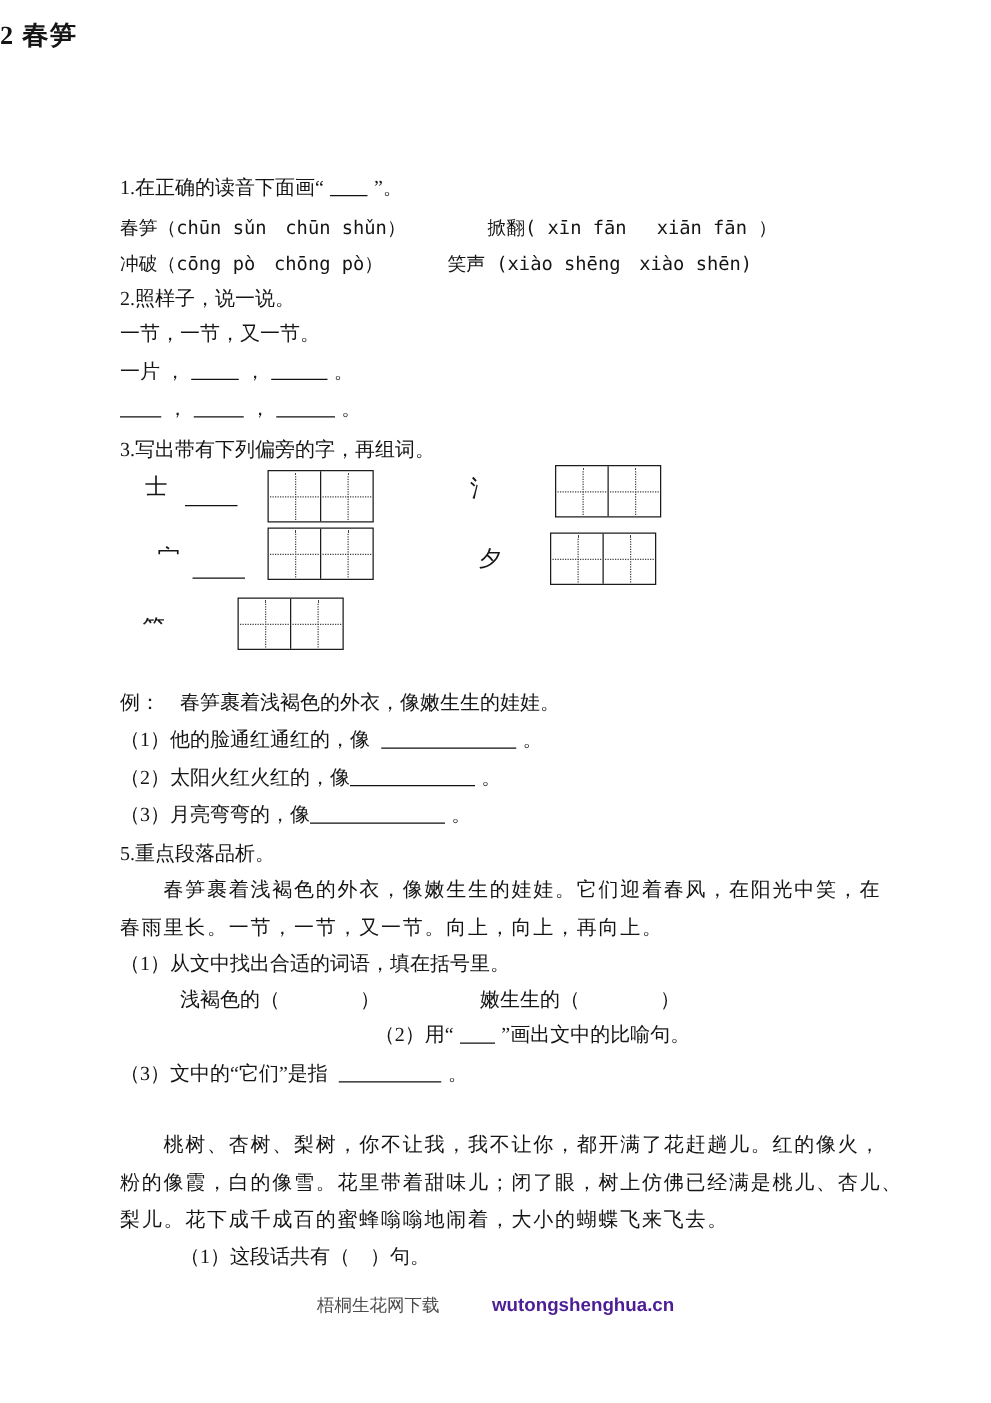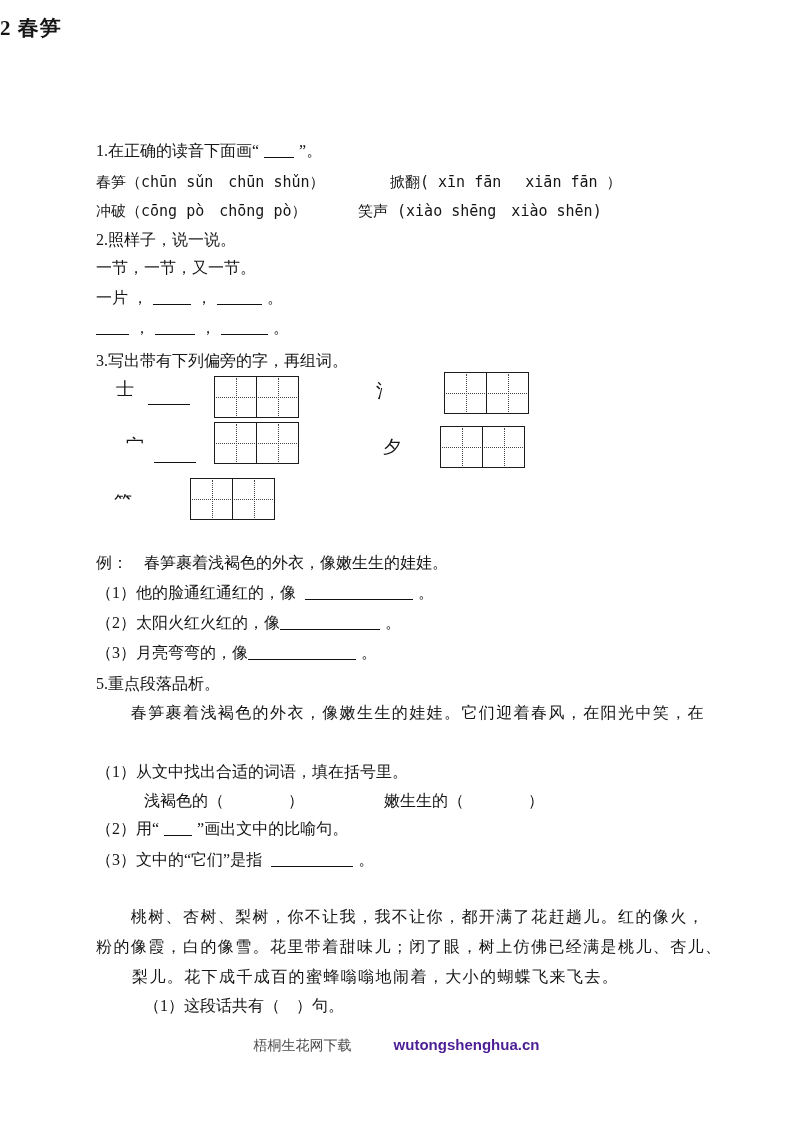--- a/index.html
+++ b/index.html
@@ -15,22 +15,22 @@
        line-height:20px;white-space:pre-wrap;}
   .title{top:100px;left:0;width:793px;text-align:left;font-size:21px;
          font-weight:bold;letter-spacing:1px;}
   .pinyin{font-family:"DejaVu Sans Mono","Liberation Serif",serif;font-size:15px;}
   .colR{position:absolute;top:0;}
   .r1{left:294px;} .r2{left:262px;}
   .l1{top:141px;} .l2{top:172px;} .l3{top:201px;} .l4{top:230px;}
   .l5{top:258px;} .l6{top:288px;} .l7{top:318px;} .l8{top:351px;}
   .l9{top:524px;} .l10{top:553px;} .l11{top:583px;} .l12{top:613px;}
   .l13{top:643px;} .l14{top:674px;} .l15{top:703px;} .l16{top:733px;}
-  .l17{top:762px;} .l18{top:791px;} .l19{top:819px;} .l20{top:850px;}
-  .l21{top:879px;} .l22{top:907px;} .l23{top:937px;} .l24{top:967px;margin-left:36px;}
+  .l17{top:762px;} .l18{top:791px;} .l19{top:819px;text-align:center;} .l20{top:850px;}
+  .l21{top:879px;} .l22{top:907px;} .l23{top:937px;} .l24{top:967px;}
   .l25{top:996px;}
   .passage{letter-spacing:1.4px;}
   .blank{display:inline-block;border-bottom:1.3px solid #111;height:15px;
          margin:0 5px;vertical-align:-2px;}
   .w28{width:28px;} .w30{width:30px;} .w33{width:33px;} .w38{width:38px;}
   .w40{width:40px;} .w45{width:45px;} .w47{width:47px;}
   .w80{width:82px;} .w105{width:100px;} .w110{width:108px;}
   
   .q3box{position:absolute;left:96px;top:372px;width:640px;height:152px;}
   .q3box .rad{position:absolute;font-size:18px;line-height:18px;}
@@ -107,20 +107,21 @@
       </div>
   </div>
 
   <p class="abs l10">例：　春笋裹着浅褐色的外衣，像嫩生生的娃娃。</p>
   <p class="abs l11"><span>（1）他的脸通红通红的，像 </span><span class="blank w110"></span><span>。</span></p>
   <p class="abs l12"><span>（2）太阳火红火红的，像</span><span class="blank w105" style="margin-left:0;"></span><span>。</span></p>
   <p class="abs l13"><span>（3）月亮弯弯的，像</span><span class="blank w110" style="margin-left:0;"></span><span>。</span></p>
 
   <p class="abs l14">5.重点段落品析。</p>
   <p class="abs l15 passage">　　春笋裹着浅褐色的外衣，像嫩生生的娃娃。它们迎着春风，在阳光中笑，在</p>
+  <p class="abs l16 passage">春雨里长。一节，一节，又一节。向上，向上，再向上。</p>
   <p class="abs l17">（1）从文中找出合适的词语，填在括号里。</p>
   <p class="abs l18">　　　浅褐色的（　　　　）　　　　　嫩生生的（　　　　）</p>
   <p class="abs l19"><span>（2）用“</span><span class="blank w28"></span><span>”画出文中的比喻句。</span></p>
   <p class="abs l20"><span>（3）文中的“它们”是指 </span><span class="blank w80"></span><span>。</span></p>
 
   <p class="abs l22 passage">　　桃树、杏树、梨树，你不让我，我不让你，都开满了花赶趟儿。红的像火，</p>
   <p class="abs l23 passage">粉的像霞，白的像雪。花里带着甜味儿；闭了眼，树上仿佛已经满是桃儿、杏儿、</p>
   <p class="abs l24 passage">梨儿。花下成千成百的蜜蜂嗡嗡地闹着，大小的蝴蝶飞来飞去。</p>
   <p class="abs l25">　　　（1）这段话共有（　）句。</p>
 

